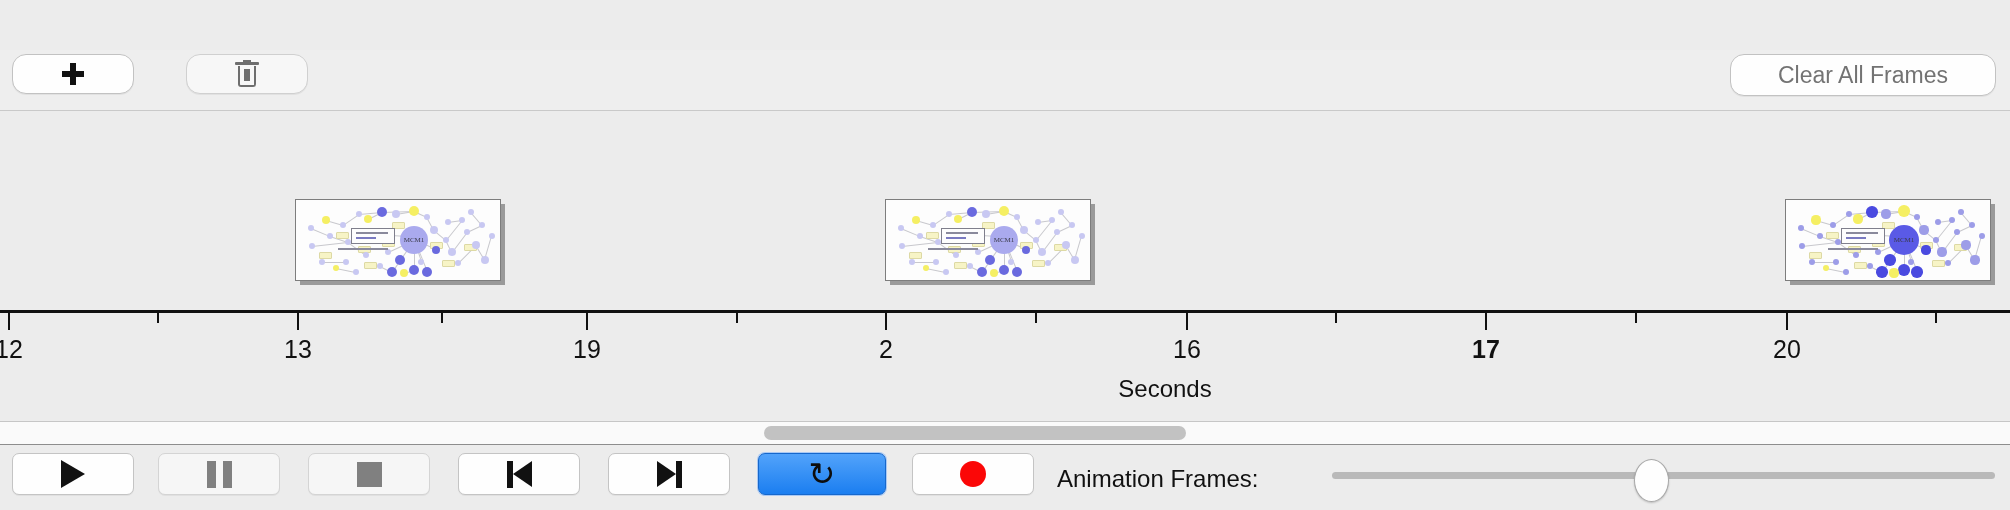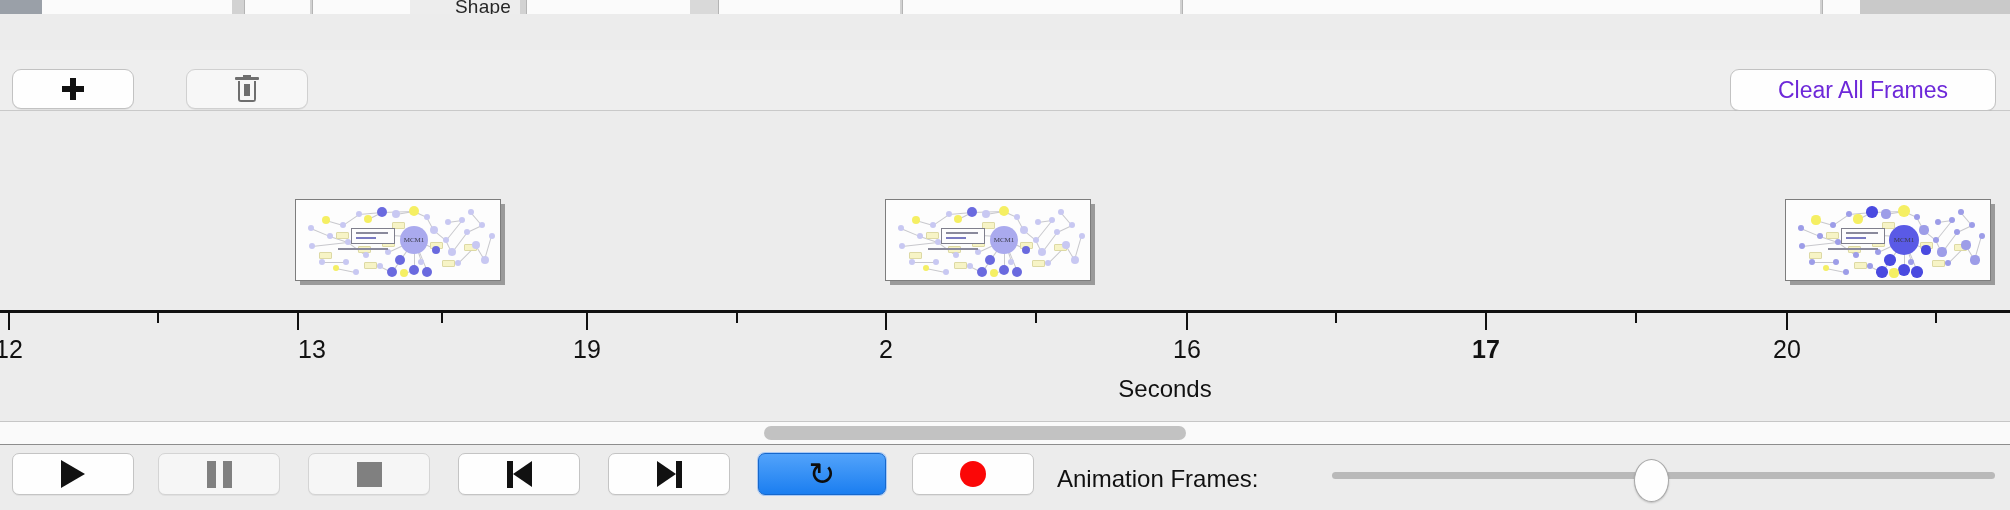--- a/index.html
+++ b/index.html
@@ -32,25 +32,24 @@
     line-height:36px;text-align:center;font-size:21px;color:#4a4a4a;
   }
 
   
   .toolbar{
     position:absolute;left:0;top:50px;width:2010px;height:60px;
     background:#eeeeee;border-bottom:1px solid #c9c9c9;
   }
   .btn{
     position:absolute;box-sizing:border-box;
-    background:#fefefe;border:1px solid #c2c2c2;border-radius:9px;
+    background:#fefefe;border:1px solid #c2c2c2;border-radius:14px;
     display:flex;align-items:center;justify-content:center;
-    font-size:21px;color:#6d28d9;
+    font-size:21px;color:#737373;
     box-shadow:0 1px 0 rgba(0,0,0,.05);
-    margin-top:15px;
   }
   .btn.soft{background:#f7f7f7;border-color:#d0d0d0;}
   .btn-add{left:12px;top:54px;width:122px;height:40px;}
   .btn-del{left:186px;top:54px;width:122px;height:40px;}
   .btn-clear{right:14px;top:54px;width:266px;height:42px;font-size:23px;}
 
   .plus{position:relative;width:22px;height:22px;}
   .plus:before,.plus:after{content:"";position:absolute;background:#111;}
   .plus:before{left:8px;top:0;width:6px;height:22px;}
   .plus:after{left:0;top:8px;width:22px;height:6px;}
@@ -126,33 +125,20 @@
   .slider .track{position:absolute;left:0;top:0;width:100%;height:7px;background:#b9b9b9;border-radius:4px;}
   .slider .thumb{position:absolute;top:-13px;width:33px;height:41px;margin-left:-16px;
                  background:#fefefe;border:1px solid #a8a8a8;border-radius:50%;
                  box-shadow:0 1px 2px rgba(0,0,0,.2);}
 </style>
 </head>
 <body>
 
 <div class="app">
 
-  <div class="bg-strip">
-    <div class="darkchunk" style="left:0;width:42px;"></div>
-    <div class="chunk" style="left:232px;width:12px;"></div>
-    <div class="chunk" style="left:310px;width:2px;"></div>
-    <div class="chunk" style="left:410px;width:110px;background:#ededed;"></div>
-    <div class="chunk" style="left:520px;width:6px;"></div>
-    <div class="chunk" style="left:690px;width:28px;background:#d9d9d9;"></div>
-    <div class="chunk" style="left:900px;width:2px;"></div>
-    <div class="chunk" style="left:1180px;width:2px;"></div>
-    <div class="chunk" style="left:1820px;width:2px;"></div>
-    <div class="darkchunk" style="left:1860px;width:150px;background:#c9c9c9;"></div>
-    <div class="bgtext" style="left:455px;">Shape</div>
-  </div>
 
 
   <div class="toolbar"></div>
 
   <div class="btn btn-add">
     <span class="plus"></span>
   </div>
 
   <div class="btn soft btn-del">
     <span class="ico-trash">
@@ -165,21 +151,21 @@
 
   <div class="btn btn-clear">Clear All Frames</div>
 
   <div class="timeline">
     <div class="axis-line"></div>
     <div id="ticks">
         <div class="tick maj" style="left: 8px;"></div>
         <div class="tick-label" style="left: 9px;">12</div>
         <div class="tick min" style="left: 157px;"></div>
         <div class="tick maj" style="left: 297px;"></div>
-        <div class="tick-label" style="left: 312px;">13</div>
+        <div class="tick-label" style="left: 298px;">13</div>
         <div class="tick min" style="left: 441px;"></div>
         <div class="tick maj" style="left: 586px;"></div>
         <div class="tick-label" style="left: 587px;">19</div>
         <div class="tick min" style="left: 736px;"></div>
         <div class="tick maj" style="left: 885px;"></div>
         <div class="tick-label" style="left: 886px;">2</div>
         <div class="tick min" style="left: 1035px;"></div>
         <div class="tick maj" style="left: 1186px;"></div>
         <div class="tick-label" style="left: 1187px;">16</div>
         <div class="tick min" style="left: 1335px;"></div>

